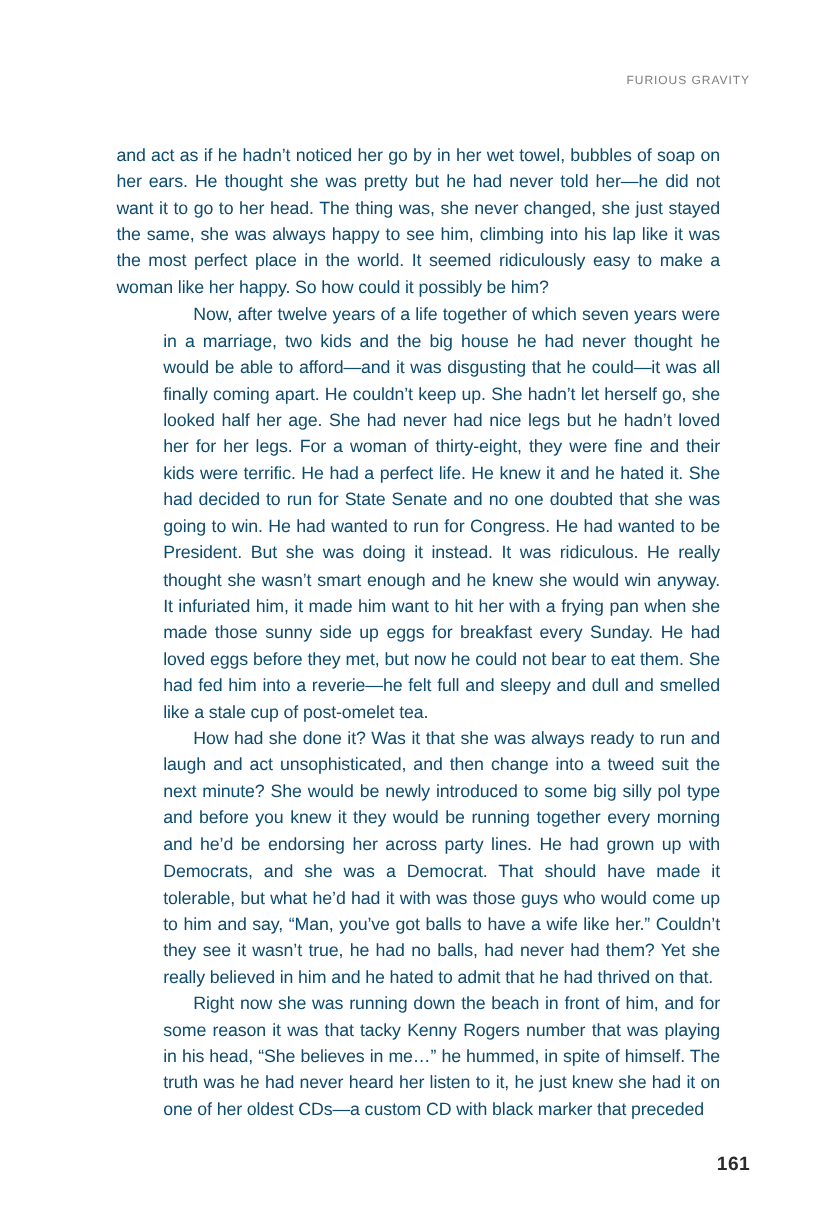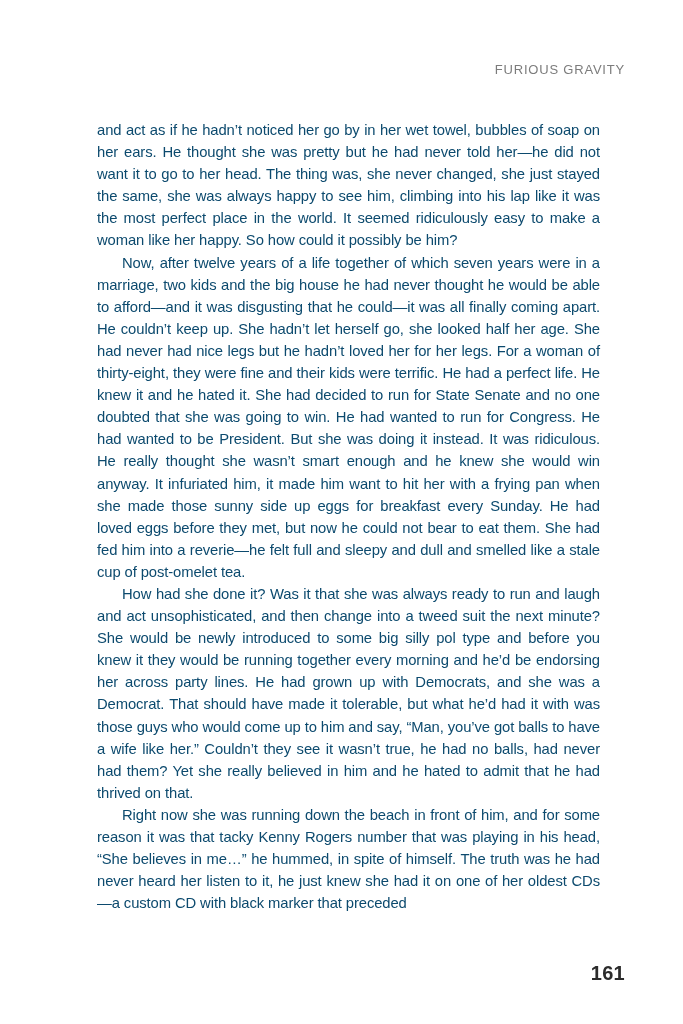--- a/index.html
+++ b/index.html
@@ -12,21 +12,21 @@
     width: 683px;
     height: 1024px;
     background: #ffffff;
     overflow: hidden;
     font-family: "Liberation Sans", sans-serif;
   }
   .running-header {
     position: absolute;
     top: 62px;
     right: 58px;
-    font-size: 13px;
+    font-size: 10px;
     letter-spacing: 0.8px;
     color: #7c7c7c;
     text-transform: uppercase;
   }
   .body-text {
     position: absolute;
     left: 97px;
     top: 119px;
     width: 503px;
     font-size: 14.8px;
@@ -34,26 +34,27 @@
     letter-spacing: -0.1px;
     color: #0c4a6e;
     text-align: justify;
   }
   .body-text p.para {
     margin: 0;
     padding: 0;
   }
   .body-text p.para.indent {
     text-indent: 25px;
+    margin-left: 39px;
   }
   .page-number {
     position: absolute;
     top: 962px;
     right: 58px;
-    font-size: 20px;
+    font-size: 16px;
     font-weight: bold;
     color: #2b2b2b;
     letter-spacing: 0.3px;
   }
 </style>
 </head>
 <body>
 
 <div class="page">
   <div class="running-header">FURIOUS GRAVITY</div>

